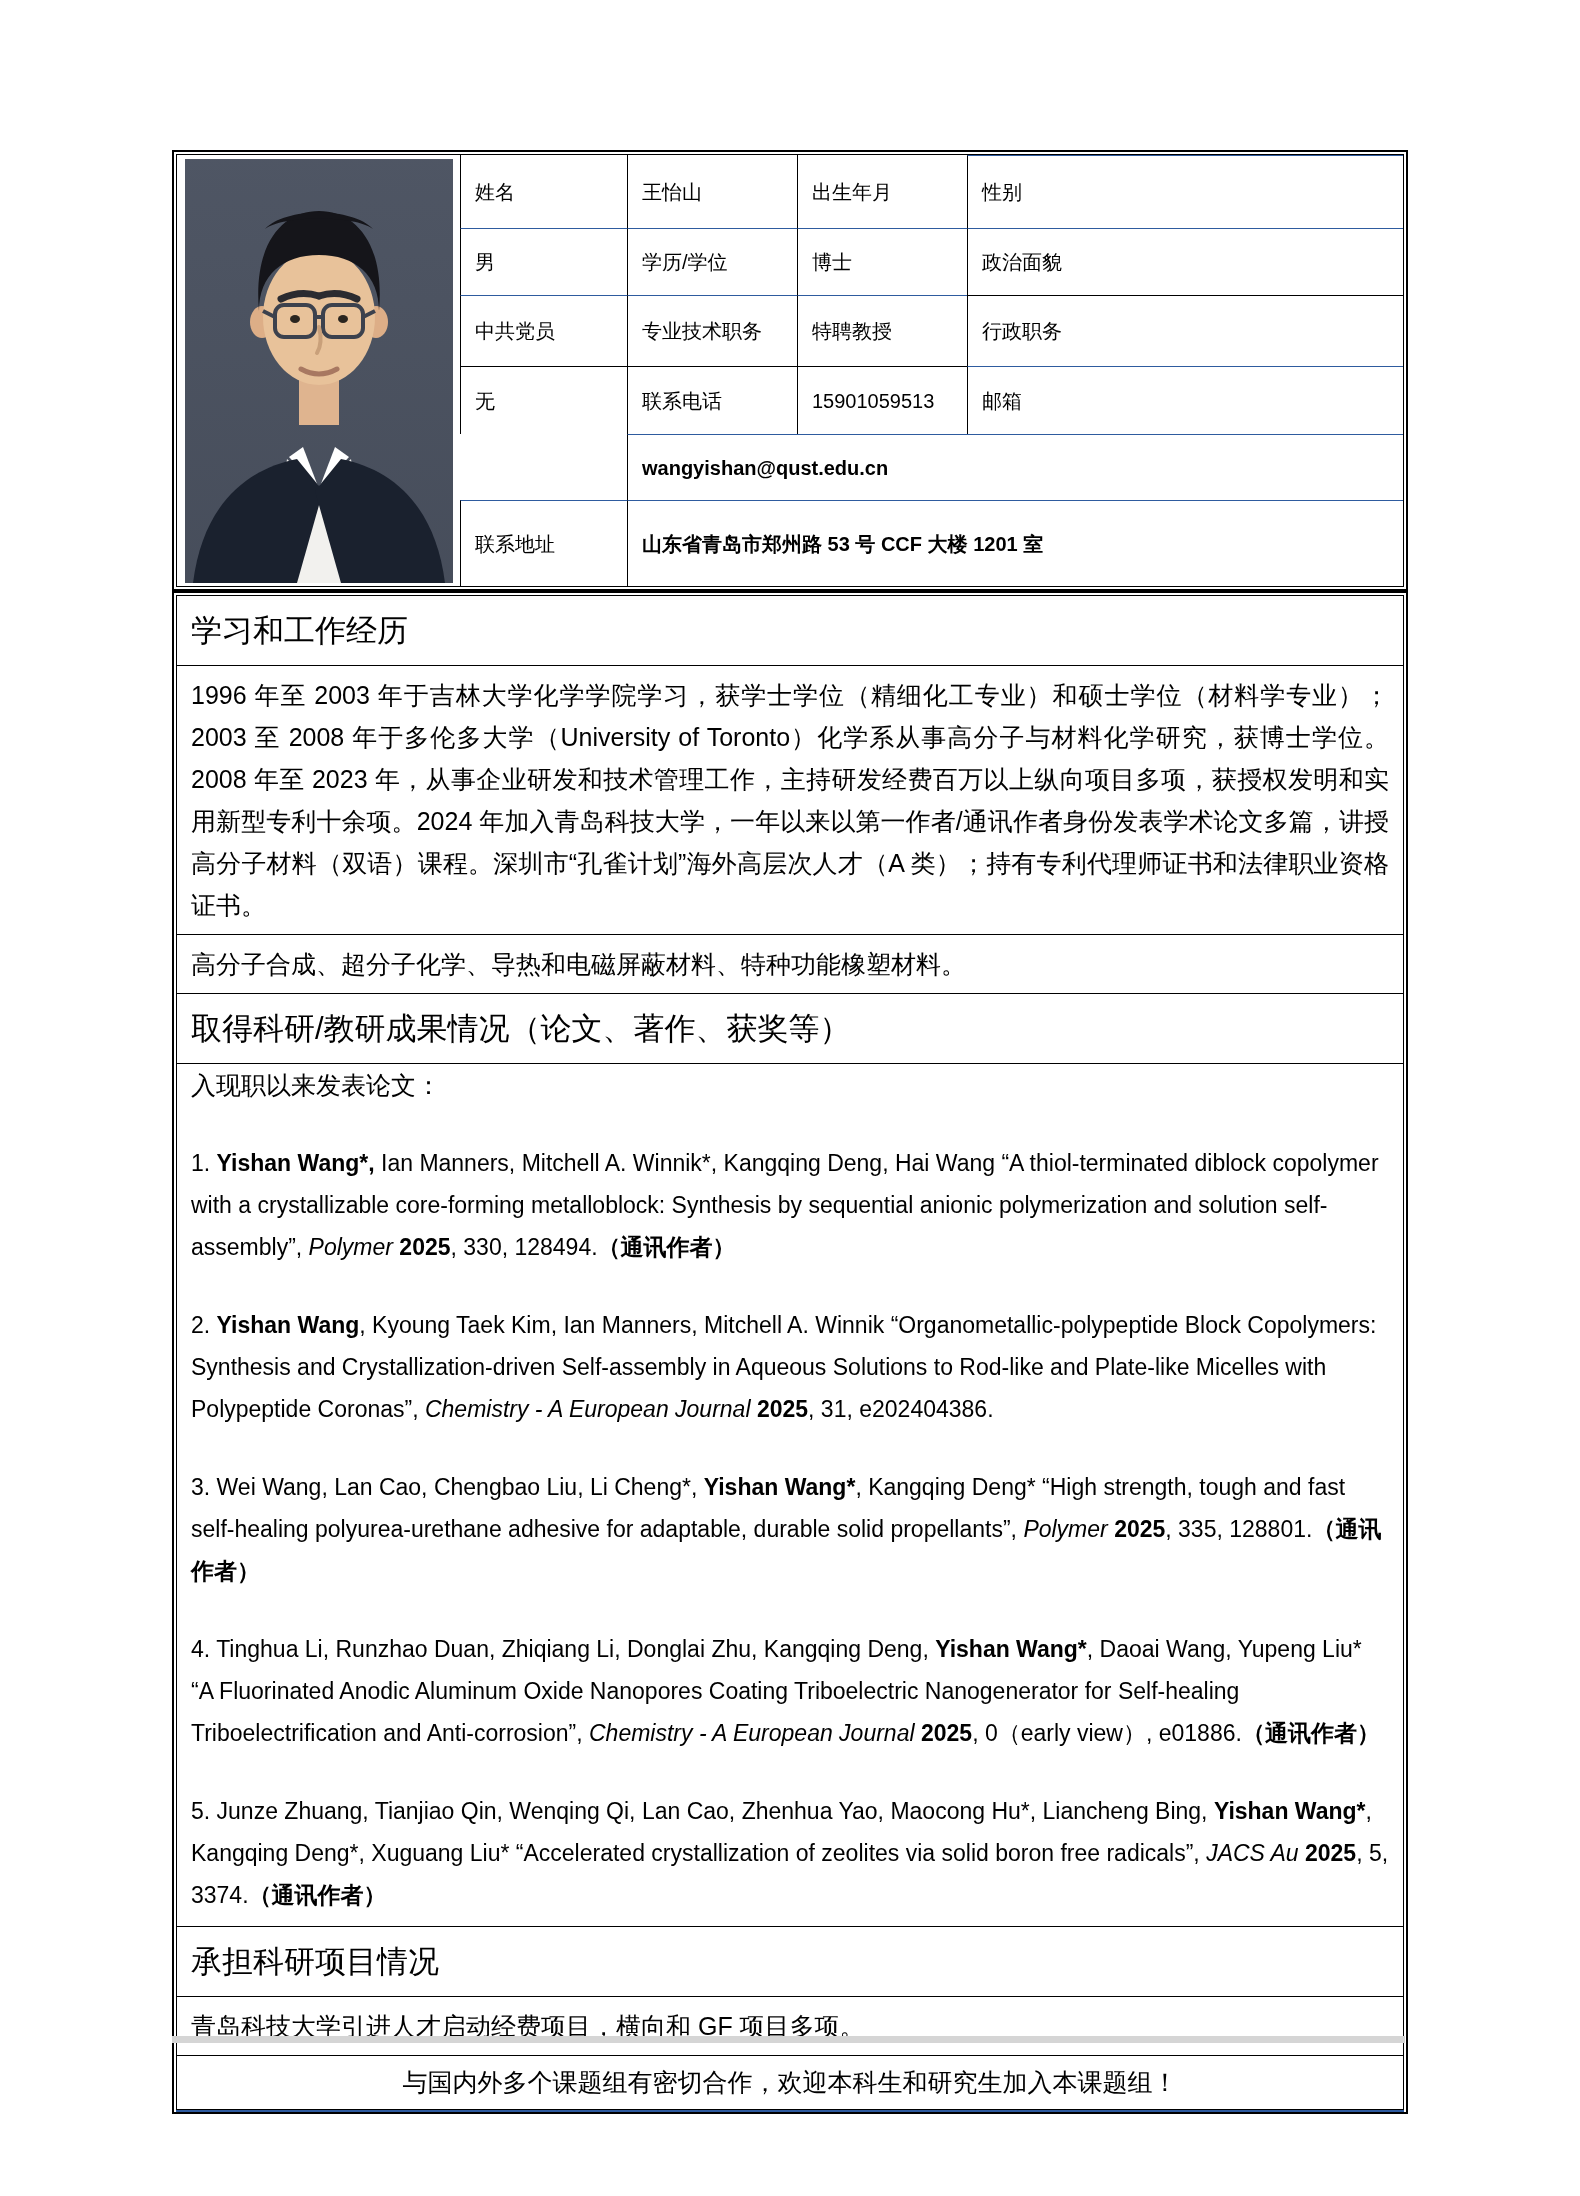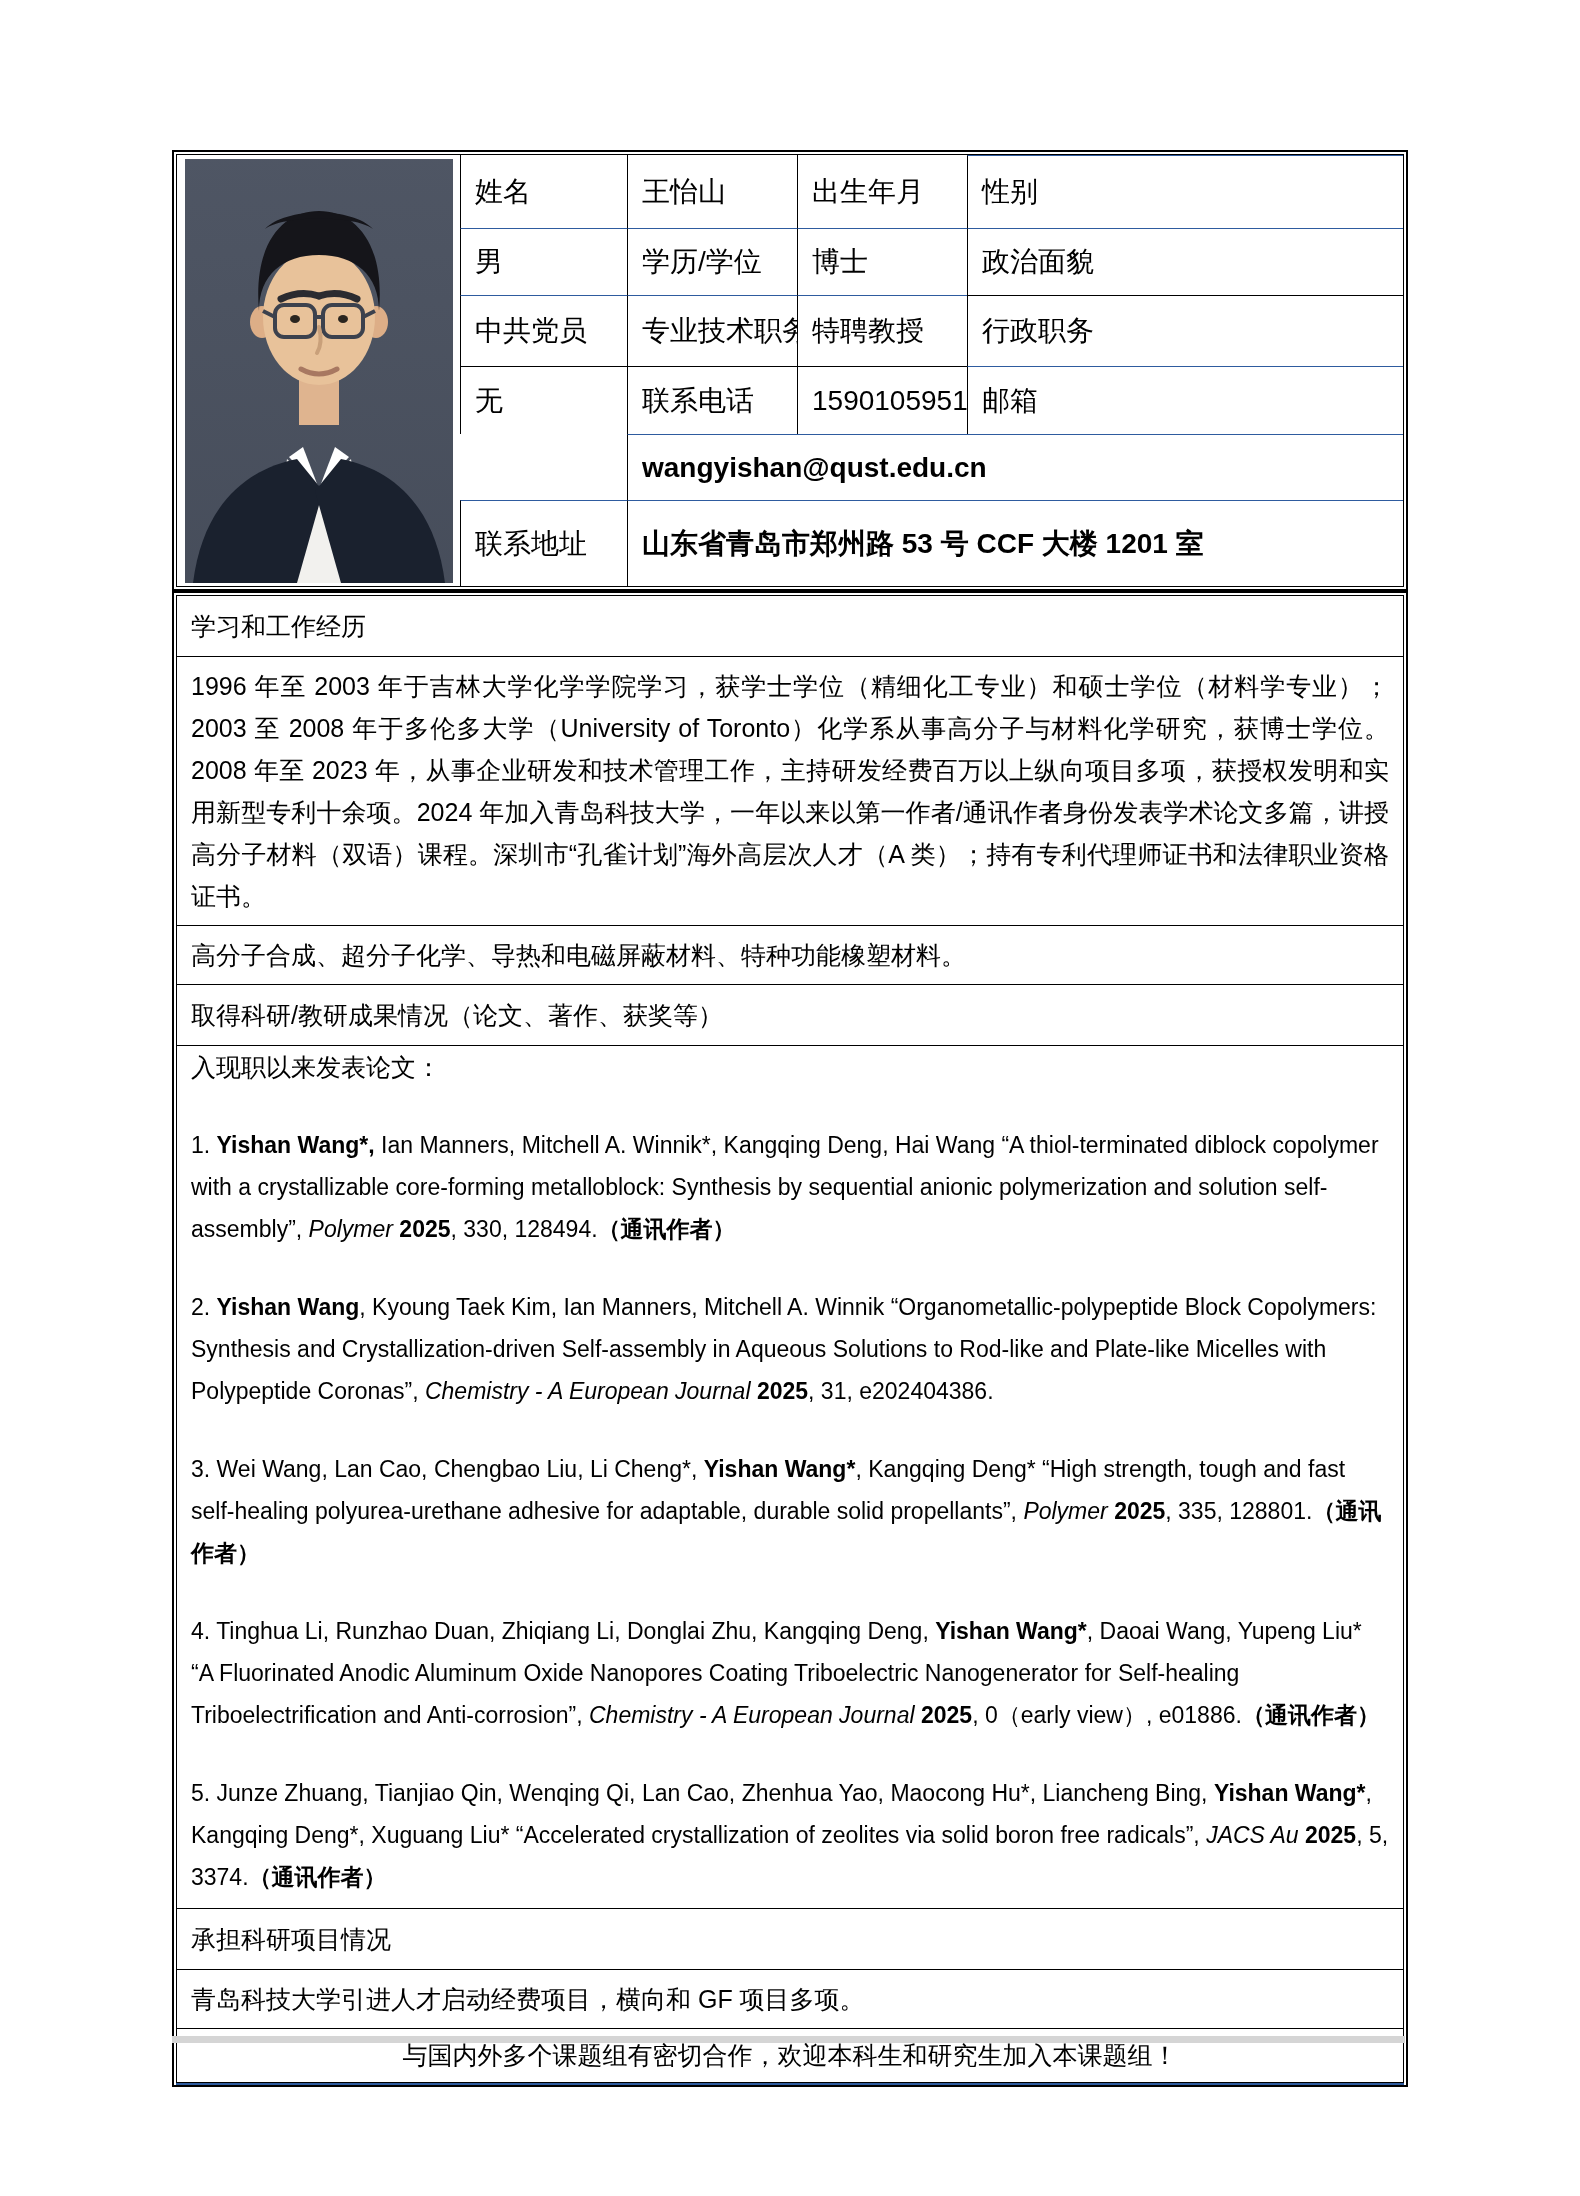--- a/index.html
+++ b/index.html
@@ -17,39 +17,39 @@
   .t2 .dbl-in{box-shadow:0 2px 0 0 #2E5B9F;}
 
   
   .t1{
     display:grid;
     grid-template-columns:283px 167px 170px 170px auto;
     grid-template-rows:73px 67px 71px 68px 66px 86px;
   }
   .cell{
     display:flex;align-items:center;
-    padding-left:14px;font-size:28px;line-height:30px;
+    padding-left:14px;font-size:20px;line-height:30px;
     border-left:1px solid #000;border-top:1.5px solid #2E5B9F;
     box-sizing:border-box;white-space:nowrap;overflow:hidden;
   }
   .cell.rt1{border-top:none;}
   .cell.blk{border-top:1.5px solid #000;}
   .photo-cell{
     grid-row:1/7;grid-column:1;border:none;
     display:flex;align-items:center;justify-content:center;
     padding:6px 6px;box-sizing:border-box;
   }
   .photo-cell svg{width:268px;height:424px;display:block;}
   .span3{grid-column:3/6;font-weight:bold;}
 
   
   .t2wrap{margin-top:0px;}
   .sec{border-top:1.5px solid #000;box-sizing:border-box;}
   .sec.first{border-top:none;}
-  .sec-hdr{font-size:25px;padding:14px 14px 13px 14px;}
+  .sec-hdr{font-size:31px;padding:14px 14px 13px 14px;}
   .sec-body{font-size:25px;padding:13px 14px 12px 14px;}
   .para{
     font-size:25px;line-height:42px;text-align:justify;
     padding:8px 14px 8px 14px;
   }
   .pubs-block{padding:0 14px 10px 14px;}
   .pubs-intro{font-size:25px;line-height:42px;}
   .pub{font-size:23px;line-height:42px;text-align:left;margin-top:36px;}
   .pub .b{font-weight:bold;}
   .pub .i{font-style:italic;}

